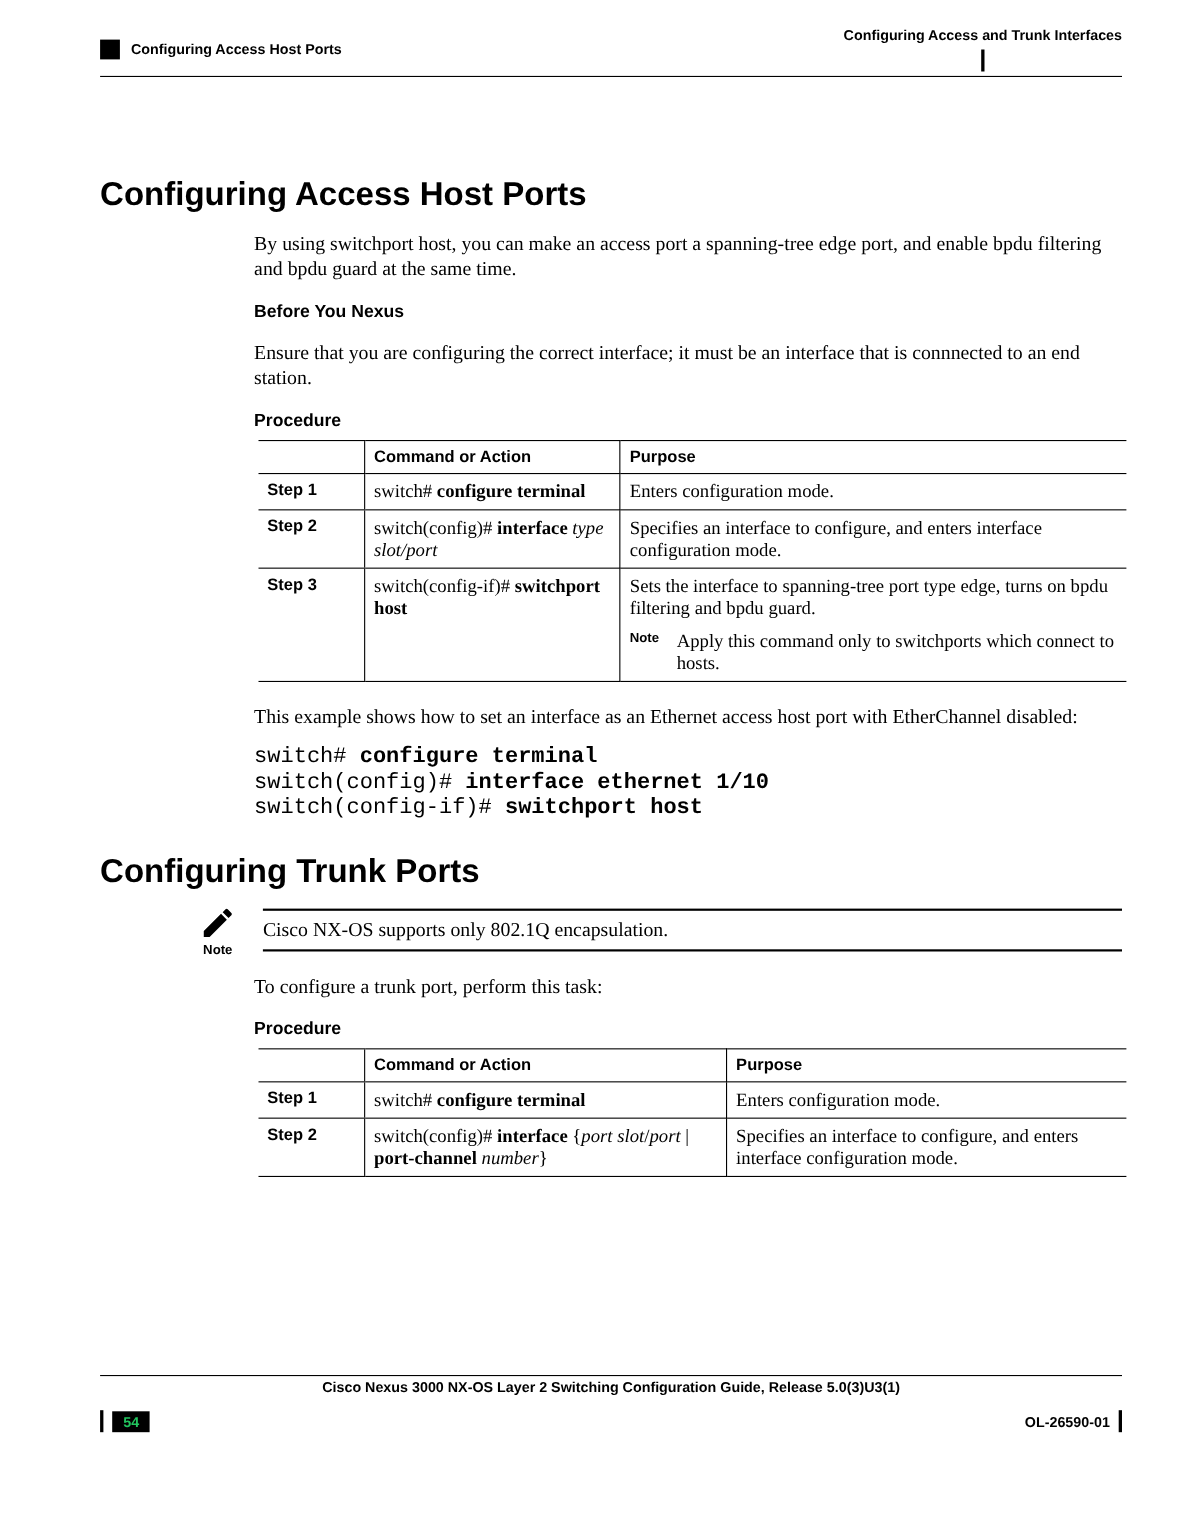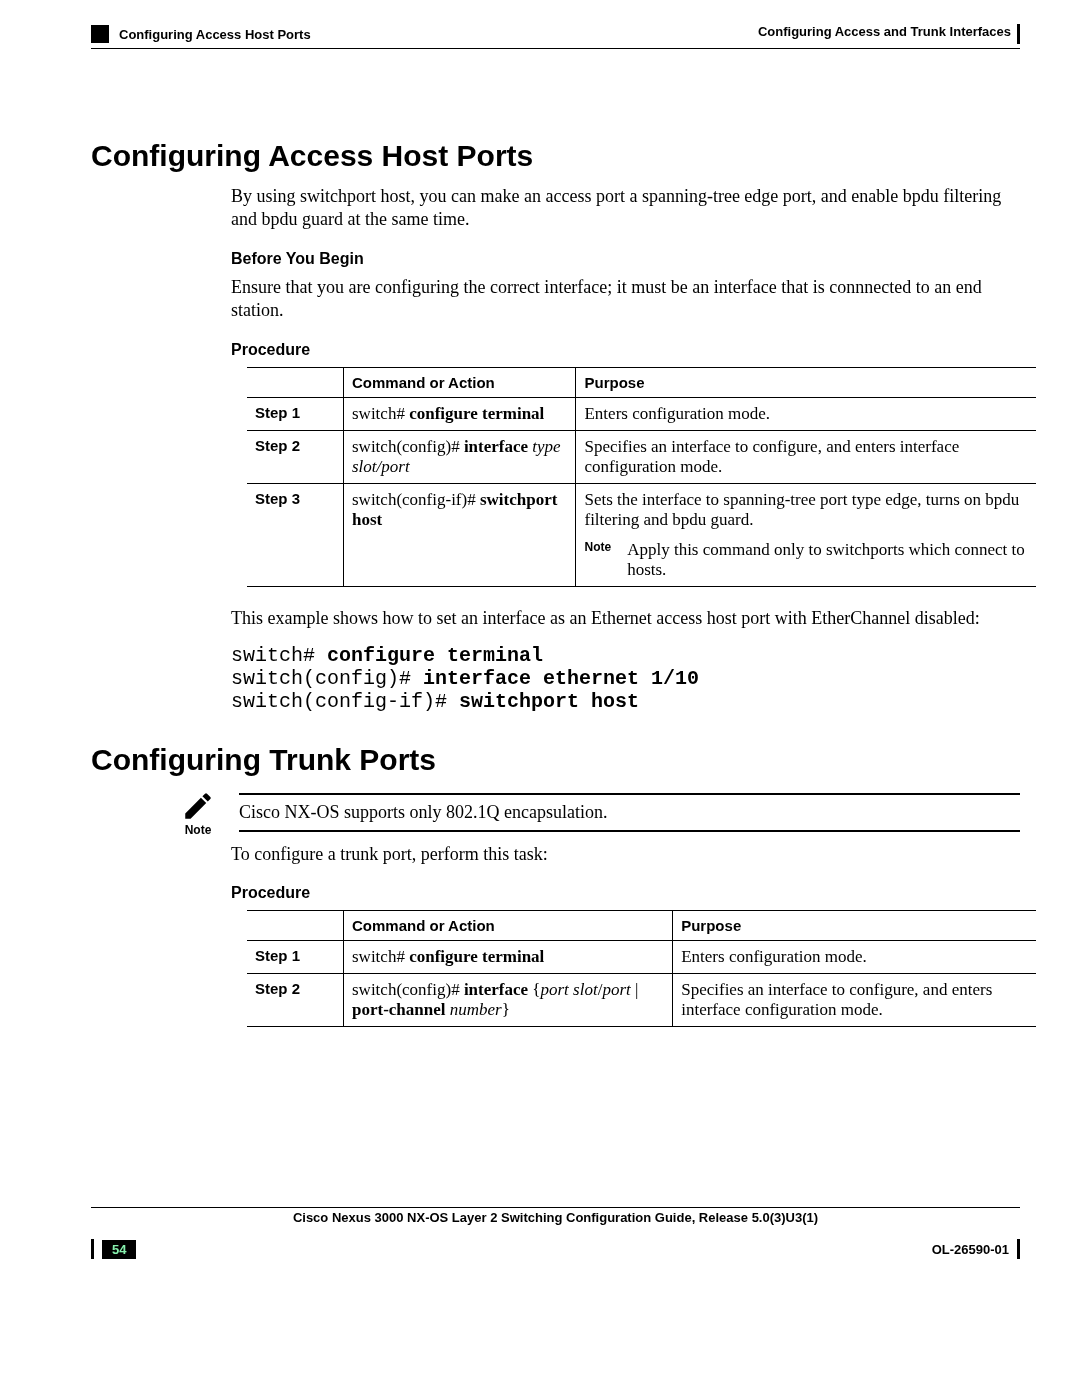--- a/index.html
+++ b/index.html
@@ -23,21 +23,23 @@
     font-size: 13px;
     margin-bottom: 4px;
   }
   .header-left {
     display: flex;
     align-items: center;
     gap: 10px;
   }
   .header-right {
     display: flex;
+    align-items: center;
     gap: 6px;
+    flex-direction: column;
   }
   .black-box {
     width: 18px;
     height: 18px;
     background: #000;
   }
   .vbar {
     width: 3px;
     height: 20px;
     background: #000;
@@ -52,33 +54,33 @@
     font-weight: bold;
     font-size: 30px;
     margin: 0 0 12px 0;
   }
   .body-indent {
     margin-left: 140px;
   }
   p.body {
     font-size: 18px;
     line-height: 1.3;
-    margin: 4px 0 14px 0;
+    margin: 16px 0 14px 0;
   }
   .subhead {
     font-family: Arial, Helvetica, sans-serif;
     font-weight: bold;
     font-size: 16px;
     margin: 18px 0 8px 0;
   }
   table.proc {
     border-collapse: collapse;
     width: 100%;
     font-size: 17px;
-    margin: 6px 0 20px 16px;
+    margin: 6px 0 20px 4px;
   }
   table.proc th {
     text-align: left;
     font-family: Arial, Helvetica, sans-serif;
     font-weight: bold;
     font-size: 15px;
     padding: 6px 8px;
     border-top: 1px solid #000;
     border-bottom: 1px solid #000;
   }
@@ -153,21 +155,21 @@
     font-weight: bold;
     font-size: 13px;
   }
   .footer-left, .footer-right {
     display: flex;
     align-items: center;
     gap: 8px;
   }
   .page-num-box {
     background: #000;
-    color: #86efac;
+    color: #22c55e;
     padding: 2px 10px;
   }
   .second-section { margin-top: 60px; }
 </style>
 </head>
 <body>
 
 <div class="page">
   <div class="header-row">
     <div class="header-left">
@@ -179,21 +181,21 @@
       <div class="vbar"></div>
     </div>
   </div>
   <hr class="header-rule">
 
   <h1 class="section">Configuring Access Host Ports</h1>
 
   <div class="body-indent">
     <p class="body">By using switchport host, you can make an access port a spanning-tree edge port, and enable bpdu filtering and bpdu guard at the same time.</p>
 
-    <div class="subhead">Before You Begin</div>
+    <div class="subhead">Before You Nexus</div>
     <p class="body">Ensure that you are configuring the correct interface; it must be an interface that is connnected to an end station.</p>
 
     <div class="subhead">Procedure</div>
 
     <table class="proc">
       <thead>
         <tr>
           <th></th>
           <th class="cmd">Command or Action</th>
           <th>Purpose</th>

